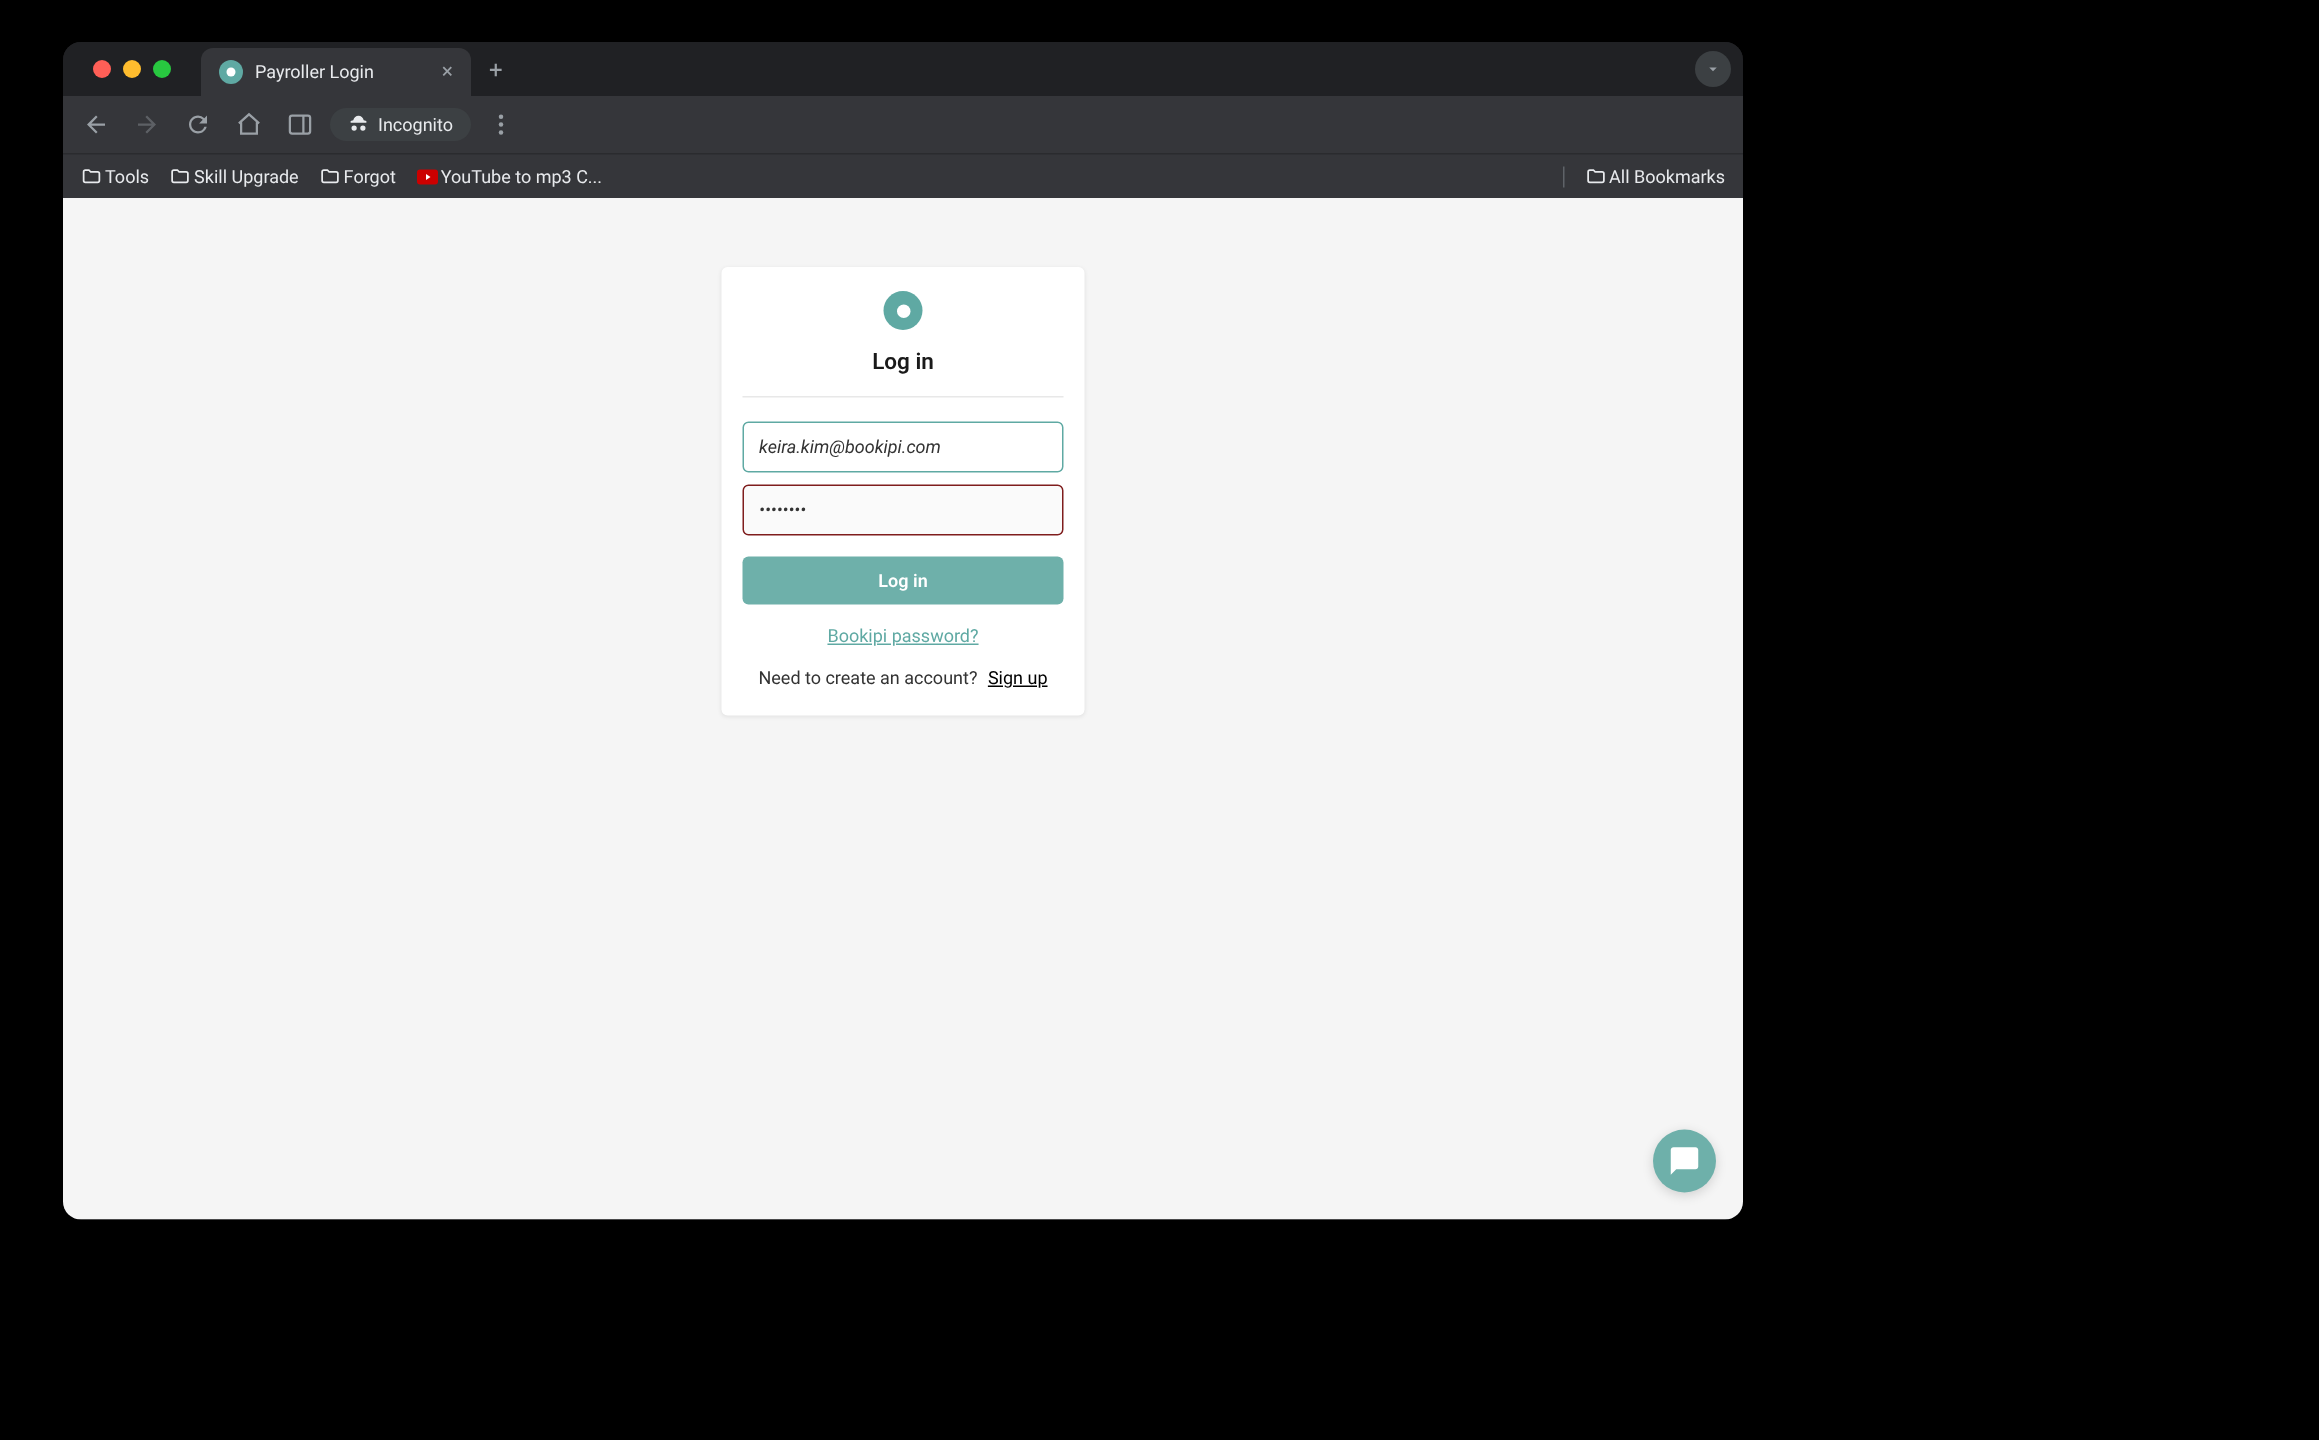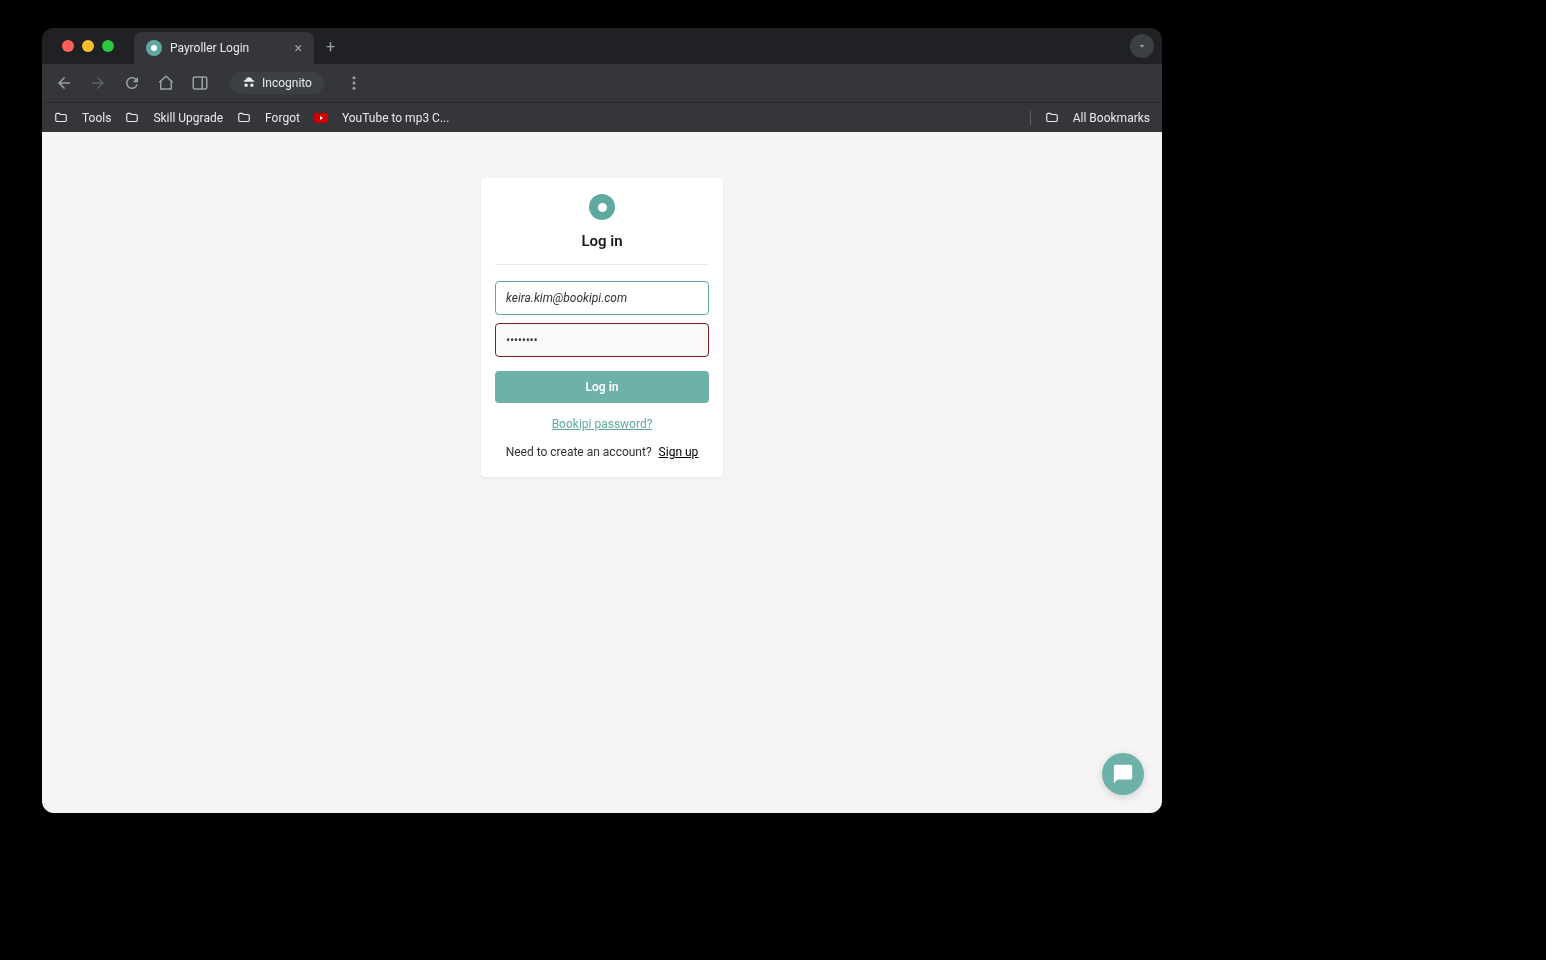--- a/index.html
+++ b/index.html
@@ -173,21 +173,21 @@
     
     .url-text {
       color: #e8eaed;
       font-size: 13px;
       flex: 1;
     }
     
     .toolbar-right {
       display: flex;
       align-items: center;
-      gap: 16px;
+      gap: 6px;
       text-align: right;
     }
     
     .incognito-badge {
       display: flex;
       align-items: center;
       gap: 6px;
       background: #3c4043;
       border-radius: 16px;
       padding: 4px 12px;
@@ -203,21 +203,21 @@
       height: 30px;
       padding: 0 12px;
       gap: 14px;
       font-size: 12px;
       color: #e8eaed;
     }
     
     .bookmark-item {
       display: flex;
       align-items: center;
-      gap: 14px;
+      gap: 2px;
       cursor: pointer;
     }
     
     .folder-icon {
       width: 14px;
       height: 14px;
     }
     
     .bookmarks-right {
       margin-left: auto;

